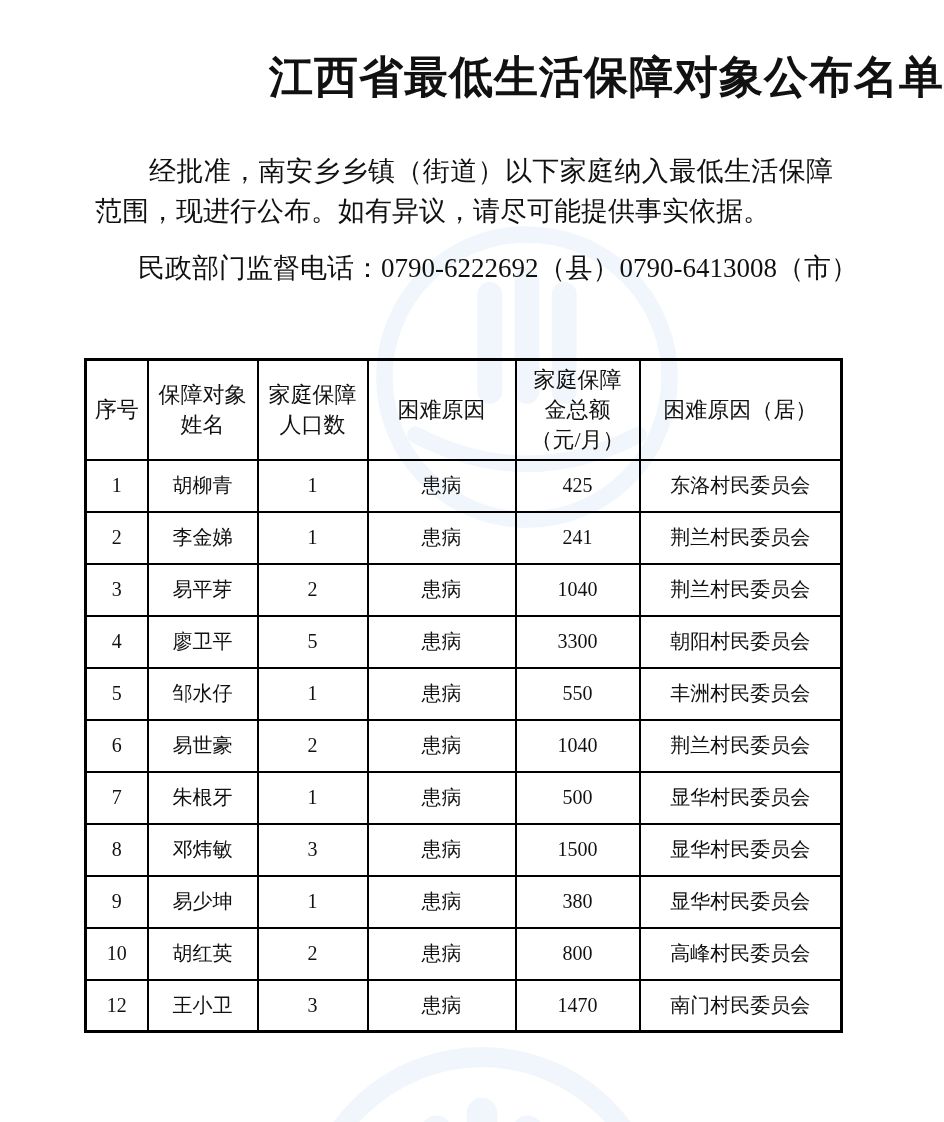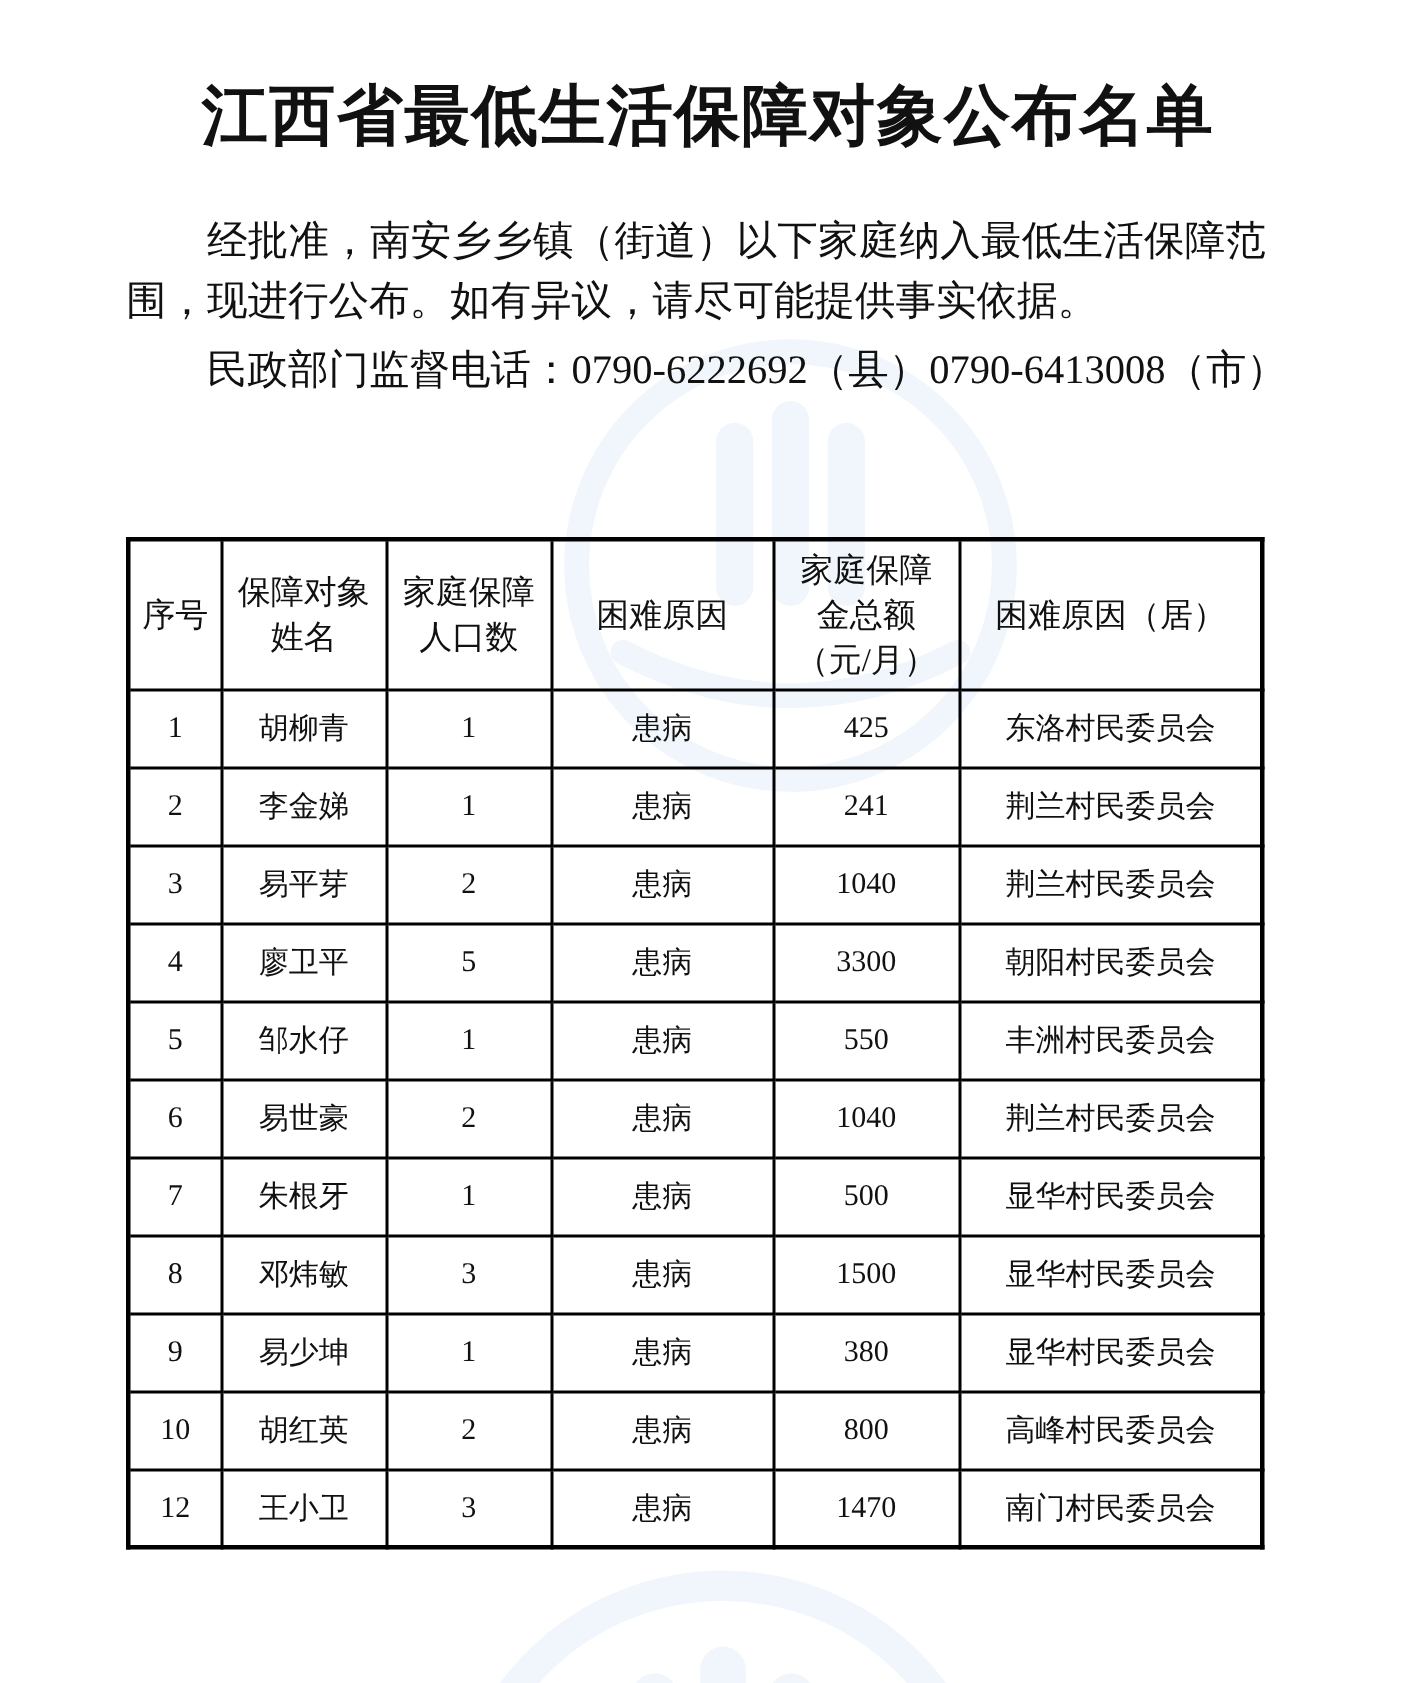--- a/index.html
+++ b/index.html
@@ -11,35 +11,35 @@
     overflow: hidden;
     font-family: "Liberation Serif", "DejaVu Serif", serif;
     color: #111111;
   }
   .title {
     position: absolute;
     top: 48px;
     left: 0;
     width: 944px;
     margin: 0;
-    text-align: center;
+    text-align: right;
     font-size: 44px;
     font-weight: bold;
     letter-spacing: 1px;
     z-index: 1;
   }
   .body-text {
     position: absolute;
     top: 140px;
     left: 84px;
     width: 760px;
     z-index: 1;
   }
   .intro {
-    margin: 0;
+    margin: 11px;
     font-size: 27px;
     line-height: 40px;
     text-indent: 54px;
     text-align: justify;
   }
   .phone {
     margin: 0;
     padding-left: 54px;
     font-size: 27px;
     line-height: 52px;

